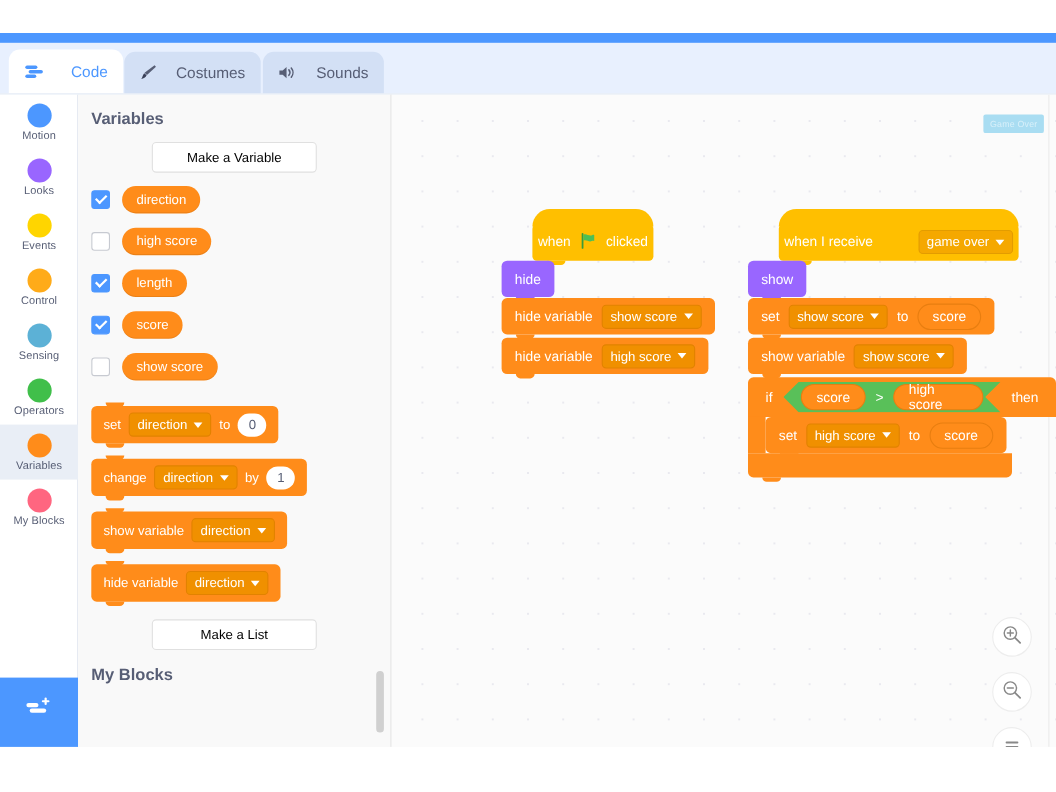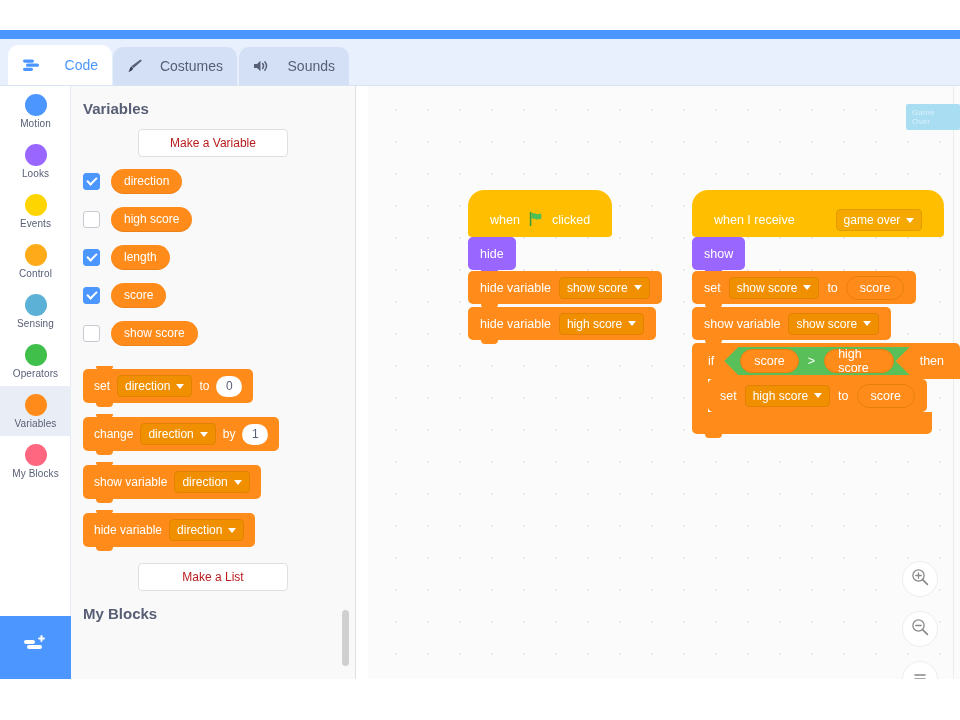--- a/index.html
+++ b/index.html
@@ -68,21 +68,21 @@
   .palette {
     position: absolute; left: 71px; top: 0; width: 285px; height: 593px;
     background: #f9f9f9; border-right: 1px solid #e0e0e0;
     overflow: hidden;
   }
   .pal-head { font-size: 15px; font-weight: bold; color: #575e75; margin: 14px 0 0 12px; }
   .pal-btn {
     margin: 12px auto 0 auto; width: 150px; height: 28px;
     background: #fff; border: 1px solid #e0e0e0; border-radius: 4px;
     display: flex; align-items: center; justify-content: center;
-    font-size: 12px; color: #b91c1c; cursor: pointer;
+    font-size: 12px; color: #000000; cursor: pointer;
   }
   .varrow { display: flex; align-items: center; margin: 10px 0 0 12px; height: 28px; }
   .chk {
     width: 17px; height: 17px; border-radius: 3px; border: 1px solid #c7cad1;
     background: #fff; margin-right: 11px; cursor: pointer;
     display:flex; align-items:center; justify-content:center;
   }
   .chk.on { background: #4c97ff; border-color: #4c97ff; }
   .chk.on::after {
     content: ""; width: 4px; height: 8px; margin-top:-2px;
@@ -121,33 +121,33 @@
     min-width: 26px; padding: 0 8px; display:inline-flex; align-items:center; justify-content:center;
     font-size: 12px;
   }
   .pal-scroll {
     position: absolute; right: 6px; top: 524px; width: 7px; height: 56px;
     background: #d0d0d0; border-radius: 4px; cursor: pointer;
   }
 
   
   .canvas {
-    position: absolute; left: 368px; top: 0; right: 0; height: 593px;
+    position: absolute; left: 356px; top: 0; right: 0; height: 593px;
     background-color: #fbfbfb;
     background-image: radial-gradient(circle, #e9e9ef 1.1px, transparent 1.2px);
     background-size: 32px 32px; background-position: 12px 8px;
     overflow: hidden;
   }
   .canvas-edge { position:absolute; right:6px; top:0; width:1px; height:593px; background:#ececec; }
 
   
   .blk { position: absolute; display: flex; align-items: center; color: #fff; font-size: 12.5px; }
   .hat {
     background: #ffbf00; border-radius: 5px 5px 4px 4px; height: 34px;
-    padding: 0 22px; gap: 8px;
+    padding: 0 5px; gap: 8px; margin-left: 28px;
   }
   .hat::before {
     content:""; position:absolute; left:0; top:-13px; width:100%; height:16px;
     background:#ffbf00; border-radius: 16px 16px 0 0;
   }
   .hat > * { position: relative; z-index:1; }
   .hat::after {
     content:""; position:absolute; left:13px; bottom:-4px; width:17px;height:4px;
     background:#ffbf00; border-radius:0 0 4px 4px; z-index:0;
   }

